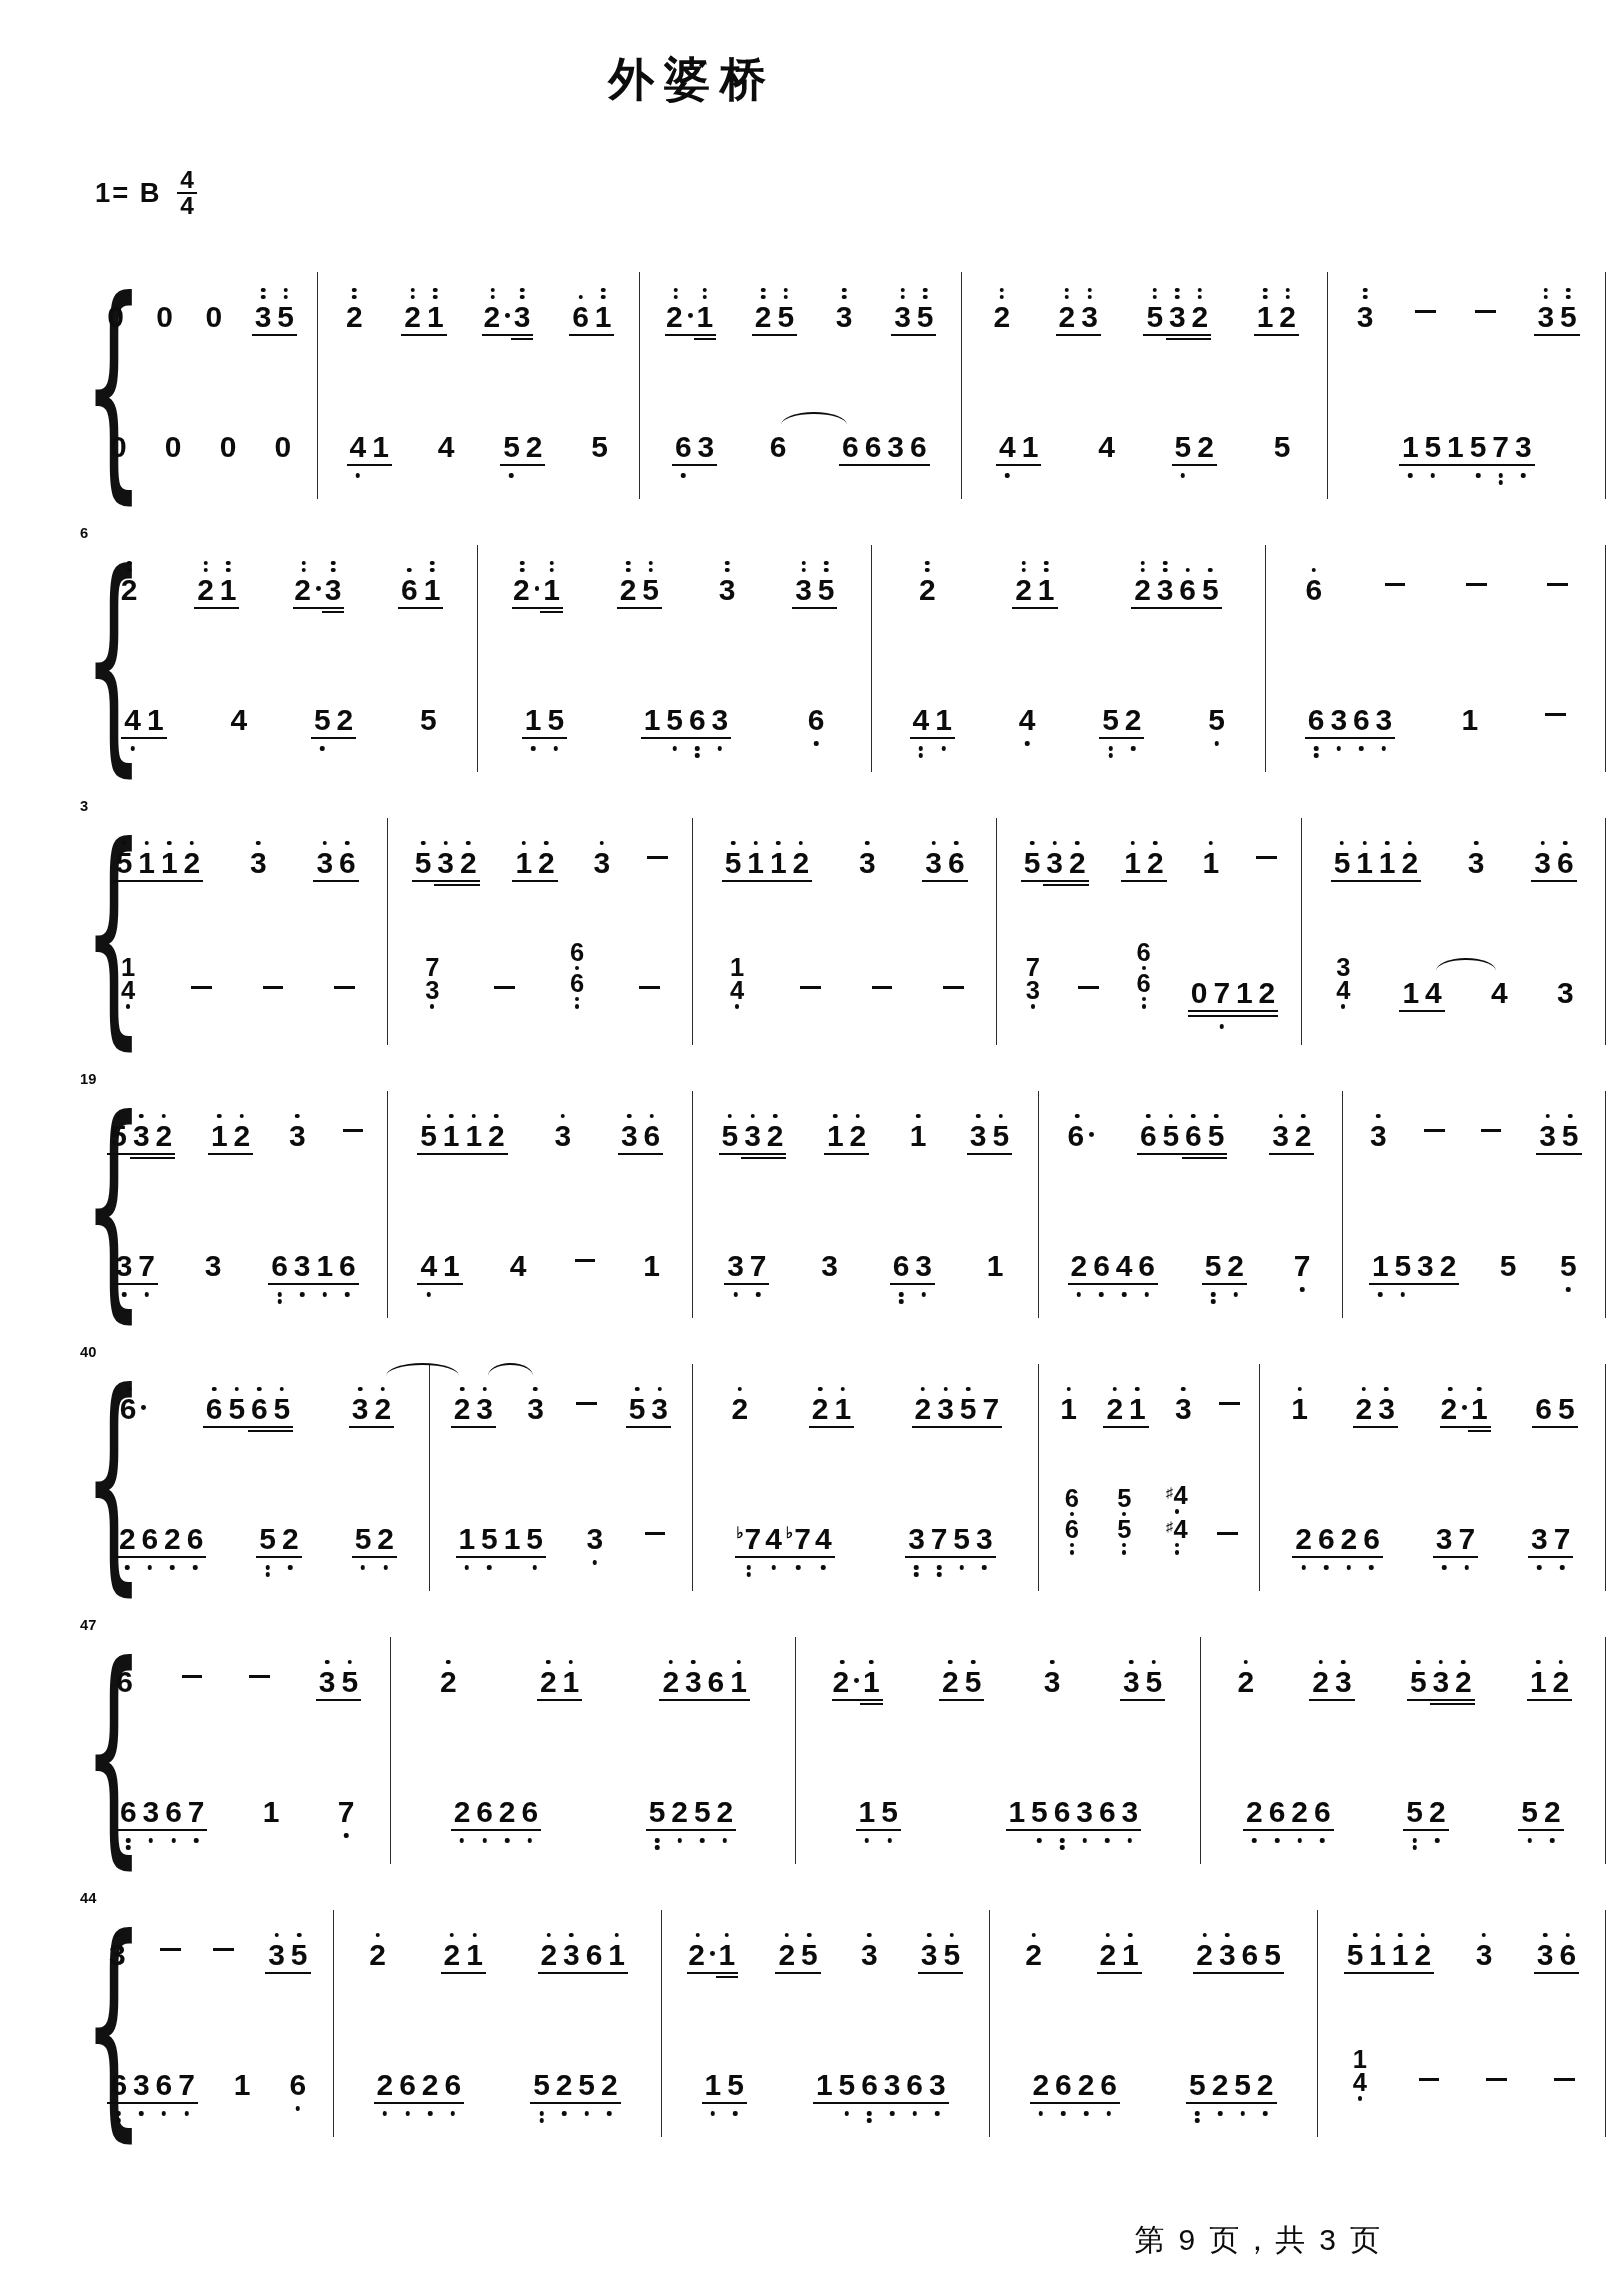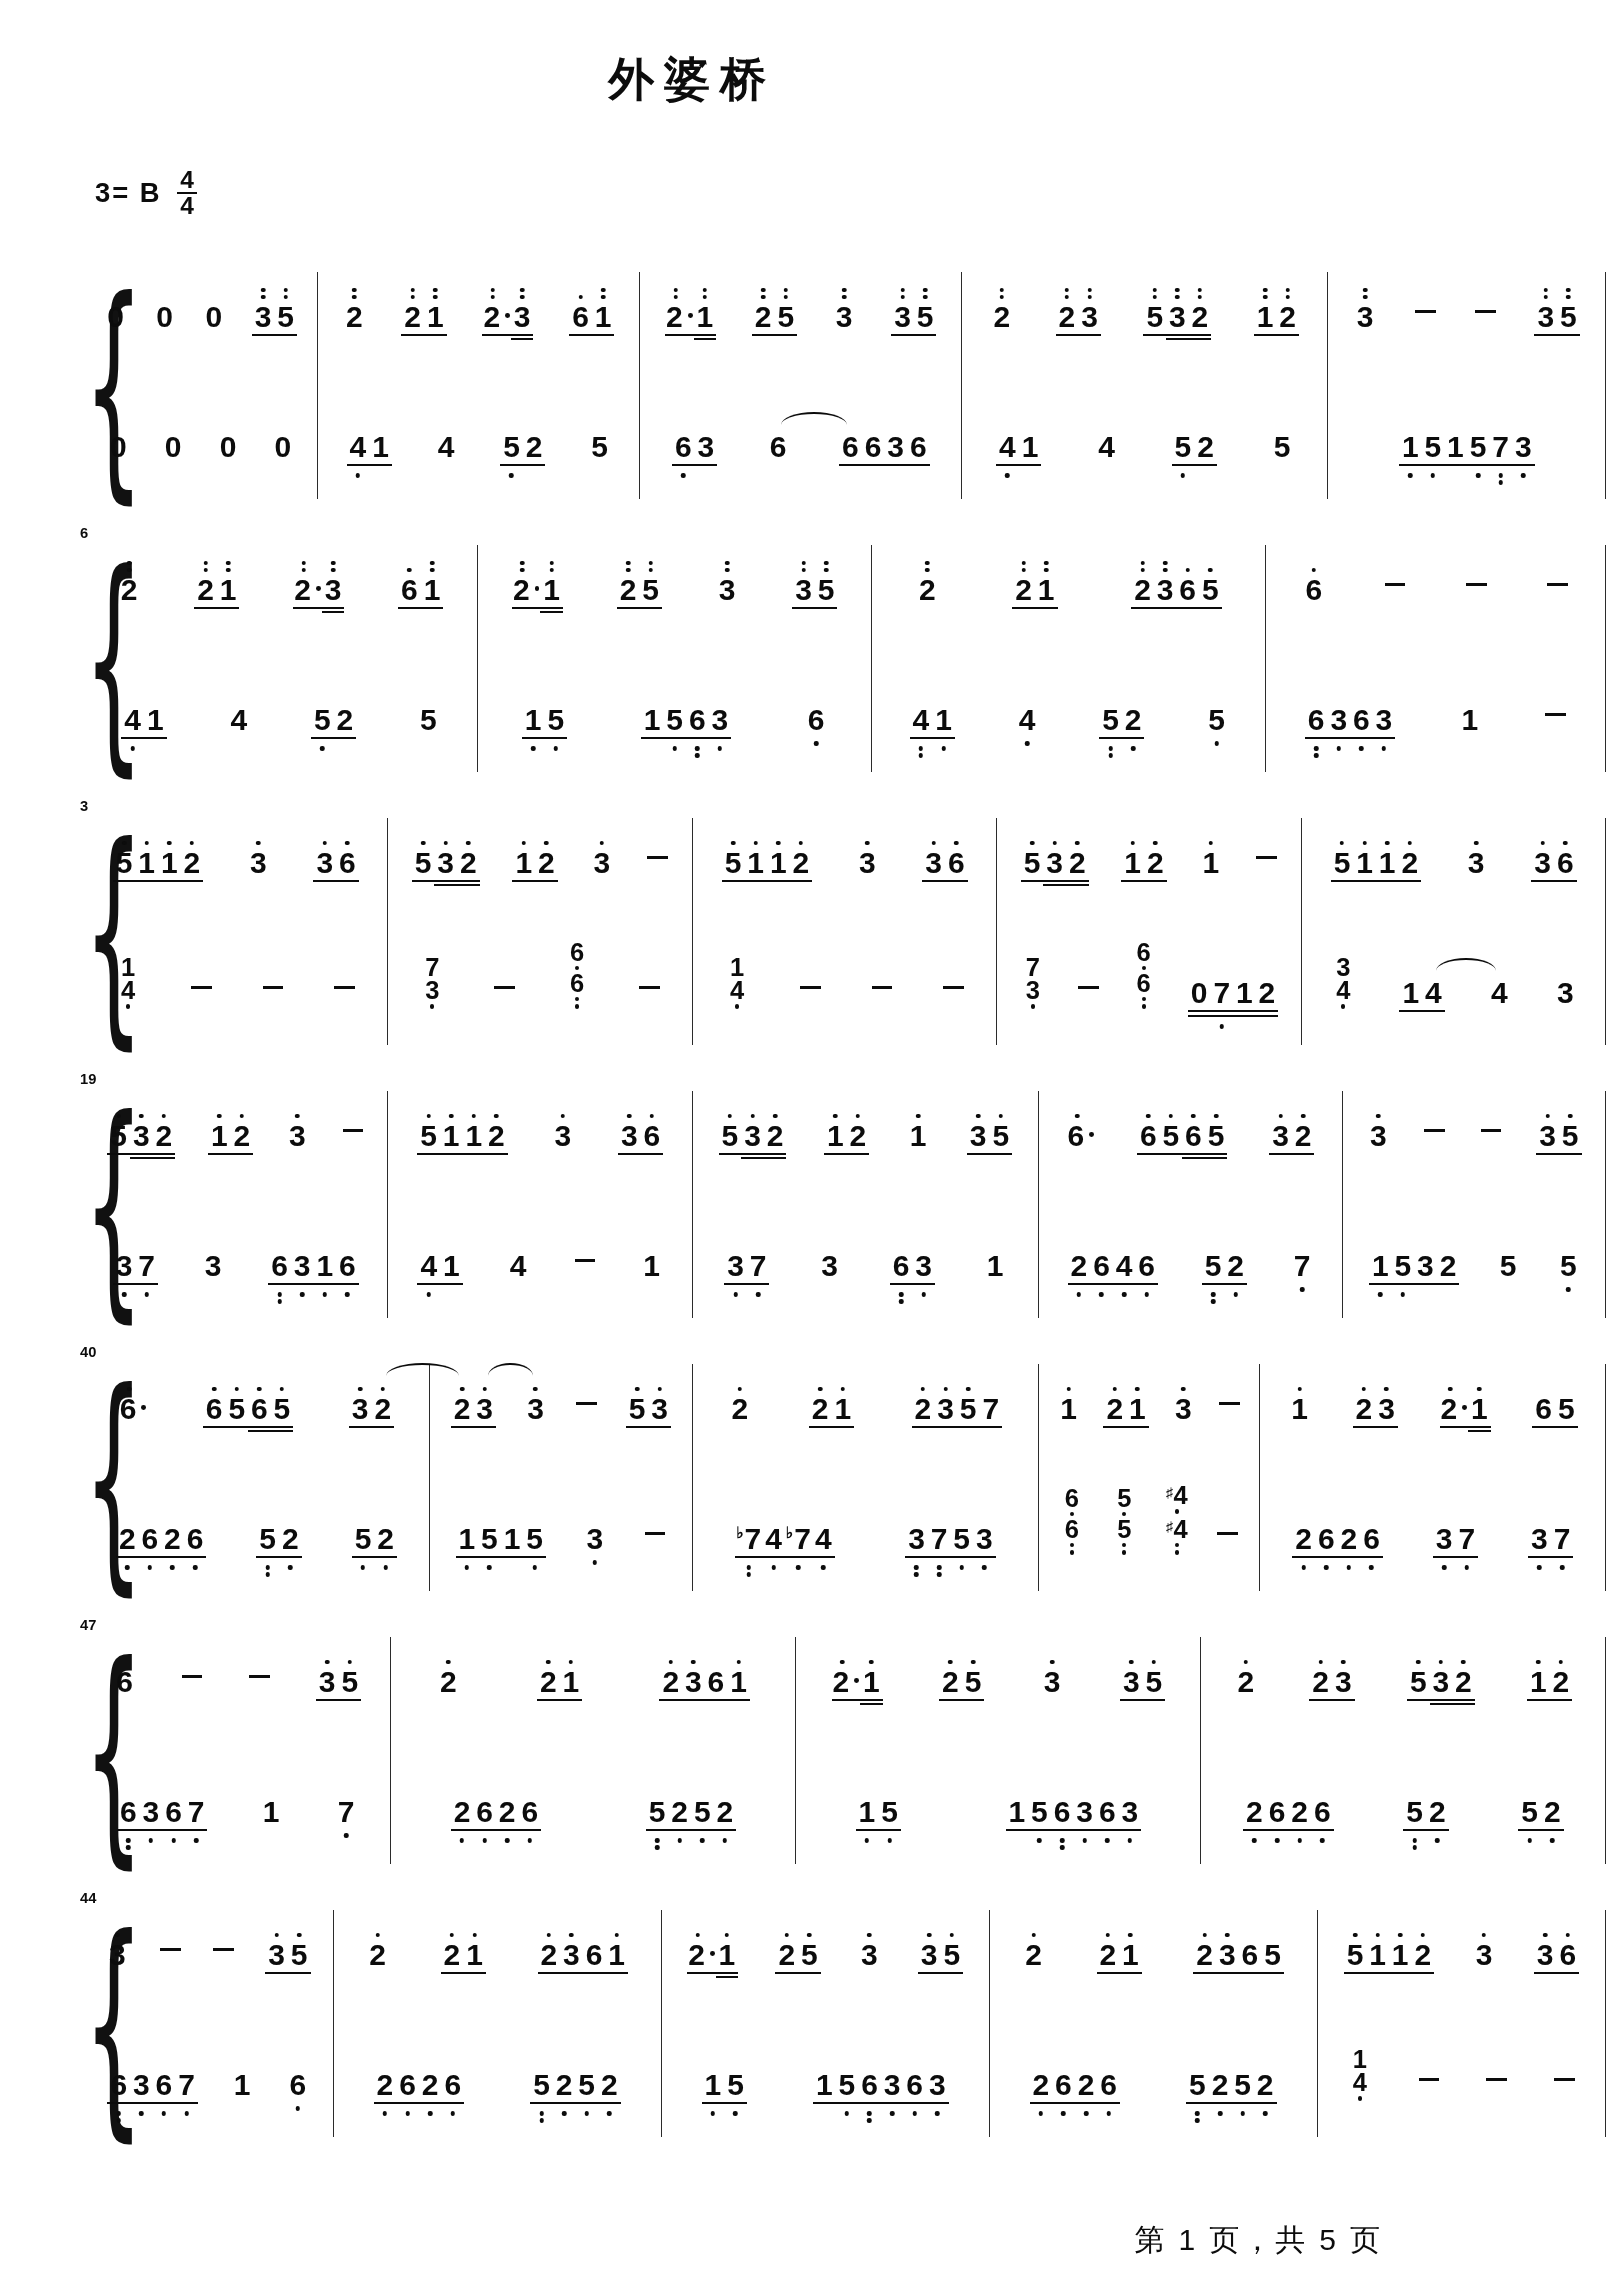--- a/index.html
+++ b/index.html
@@ -45,21 +45,21 @@
   .tie{position:absolute;height:10.8px;border-top:2px solid #0c0c0c;
        border-radius:55% 55% 0 0/110% 110% 0 0;}
   .footer{position:absolute;right:237px;bottom:29px;font-size:30px;letter-spacing:2.9px;}
 </style>
 </head>
 <body>
 
 <div class="page">
   <div class="title">外婆桥</div>
   <div class="keyrow">
-    <span class="keylabel">3= B</span>
+    <span class="keylabel">1= B</span>
     <span class="ts">
       <span class="num">4</span>
       <span class="den">4</span>
     </span>
   </div>
   <div class="score" id="score">
       <div class="system">
         <div class="brace">{</div>
         <div class="measures">
           <div class="measure" style="flex-grow: 5;">
@@ -1225,15 +1225,15 @@
                 <span class="tok"><span class="dashbar"></span></span>
               </span>
               <span class="beat-unit">
                 <span class="tok"><span class="dashbar"></span></span>
               </span>
             </div>
           </div>
         </div>
       </div>
     </div>
-  <div class="footer">第 1 页，共 5 页</div>
+  <div class="footer">第 9 页，共 3 页</div>
 </div>
 
 
 </body></html>

